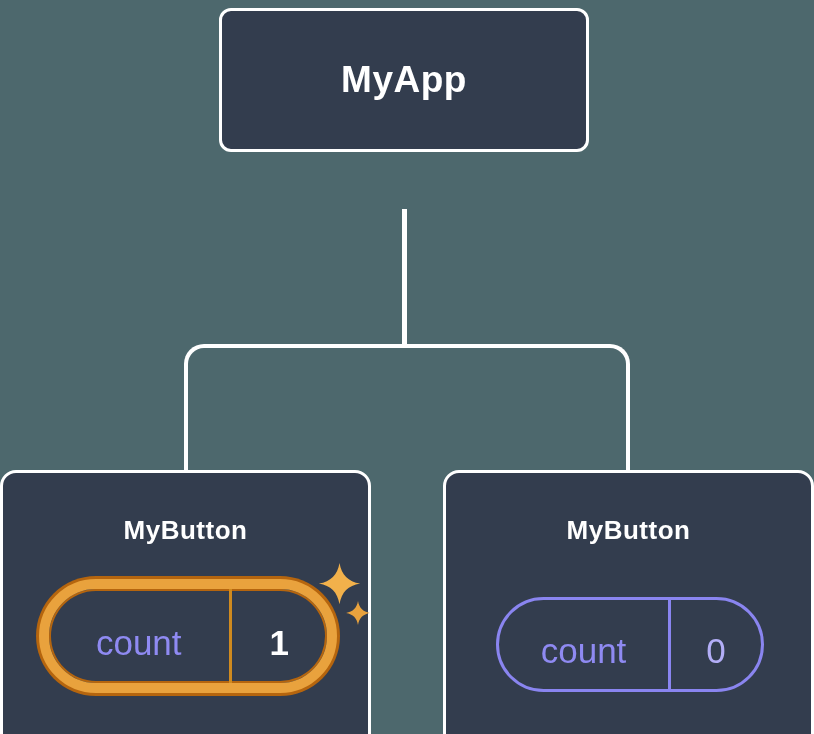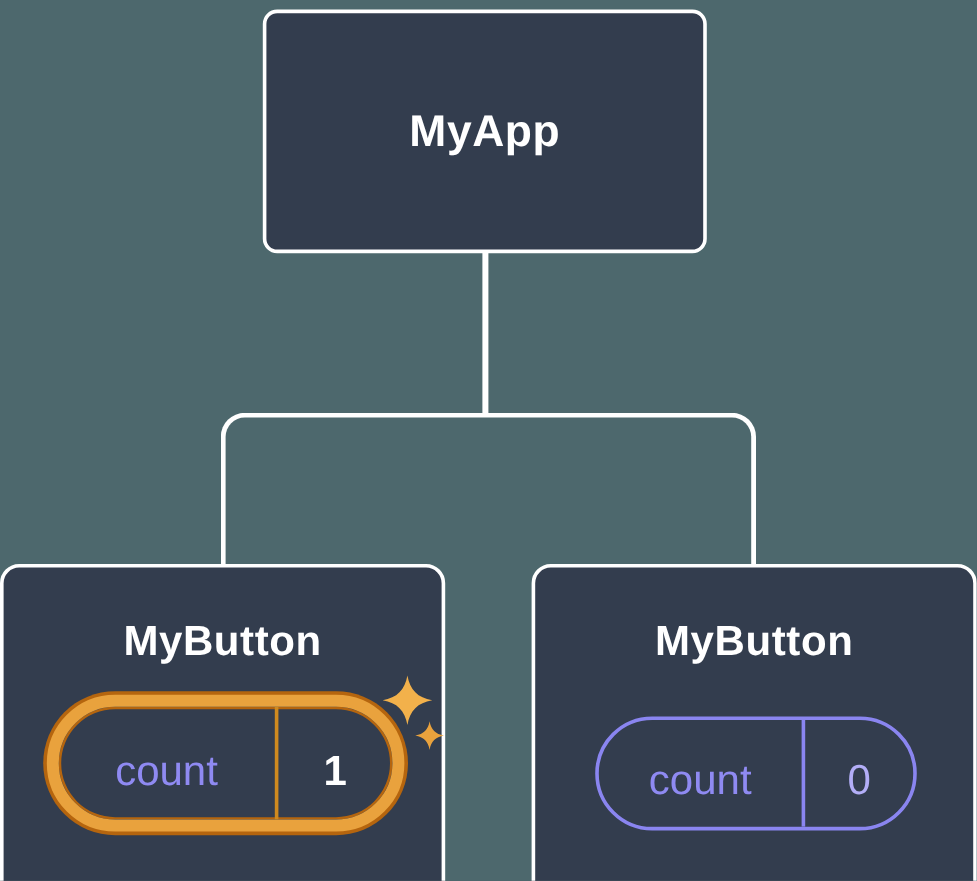--- a/index.html
+++ b/index.html
@@ -28,21 +28,21 @@
   }
   .stage{position:relative;width:814px;height:734px;overflow:hidden;}
 
   .node{
     position:absolute;
     background:var(--node-fill);
     border:3px solid var(--node-border);
     border-radius:14px;
   }
   .node.app{
-    left:219px;top:8px;width:370px;height:203px;
+    left:219px;top:8px;width:370px;height:144px;
     display:flex;align-items:center;justify-content:center;
     border-radius:12px;
     text-align:right;
   }
   .node.app .node-title{
     font-size:37px;font-weight:700;color:var(--title);letter-spacing:0.5px;
   }
 
   .stem{
     position:absolute;left:402px;top:209px;width:5px;height:137px;
@@ -55,21 +55,21 @@
     border-radius:20px 20px 0 0;
   }
 
   .node.child{
     top:470px;width:371px;height:280px;border-radius:16px;
   }
   .node.child.left{left:0;}
   .node.child.right{left:443px;}
   .child .node-title{
     position:absolute;top:42px;left:0;width:100%;text-align:center;
-    font-size:35px;font-weight:700;color:var(--title);letter-spacing:0.5px;
+    font-size:26px;font-weight:700;color:var(--title);letter-spacing:0.5px;
   }
 
   .pill{
     position:absolute;display:flex;align-items:stretch;overflow:hidden;
   }
   .pill .key,.pill .val{
     display:flex;align-items:center;justify-content:center;
     font-size:35px;line-height:1;margin-top:12px;
   }
   .pill .key{flex:1.88;color:var(--purple-text);}

